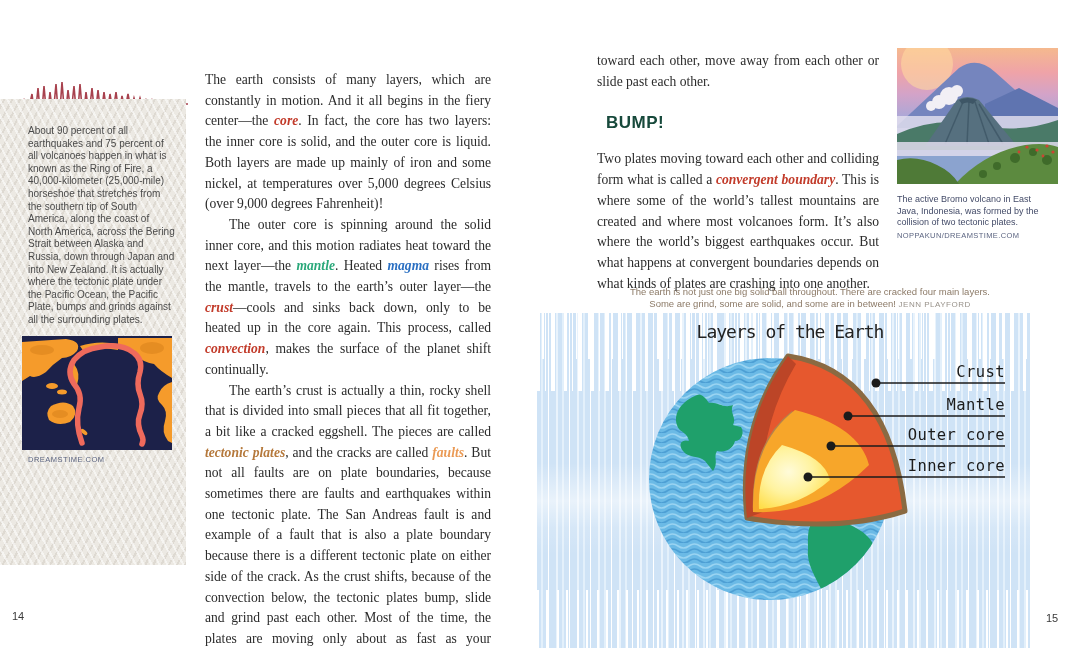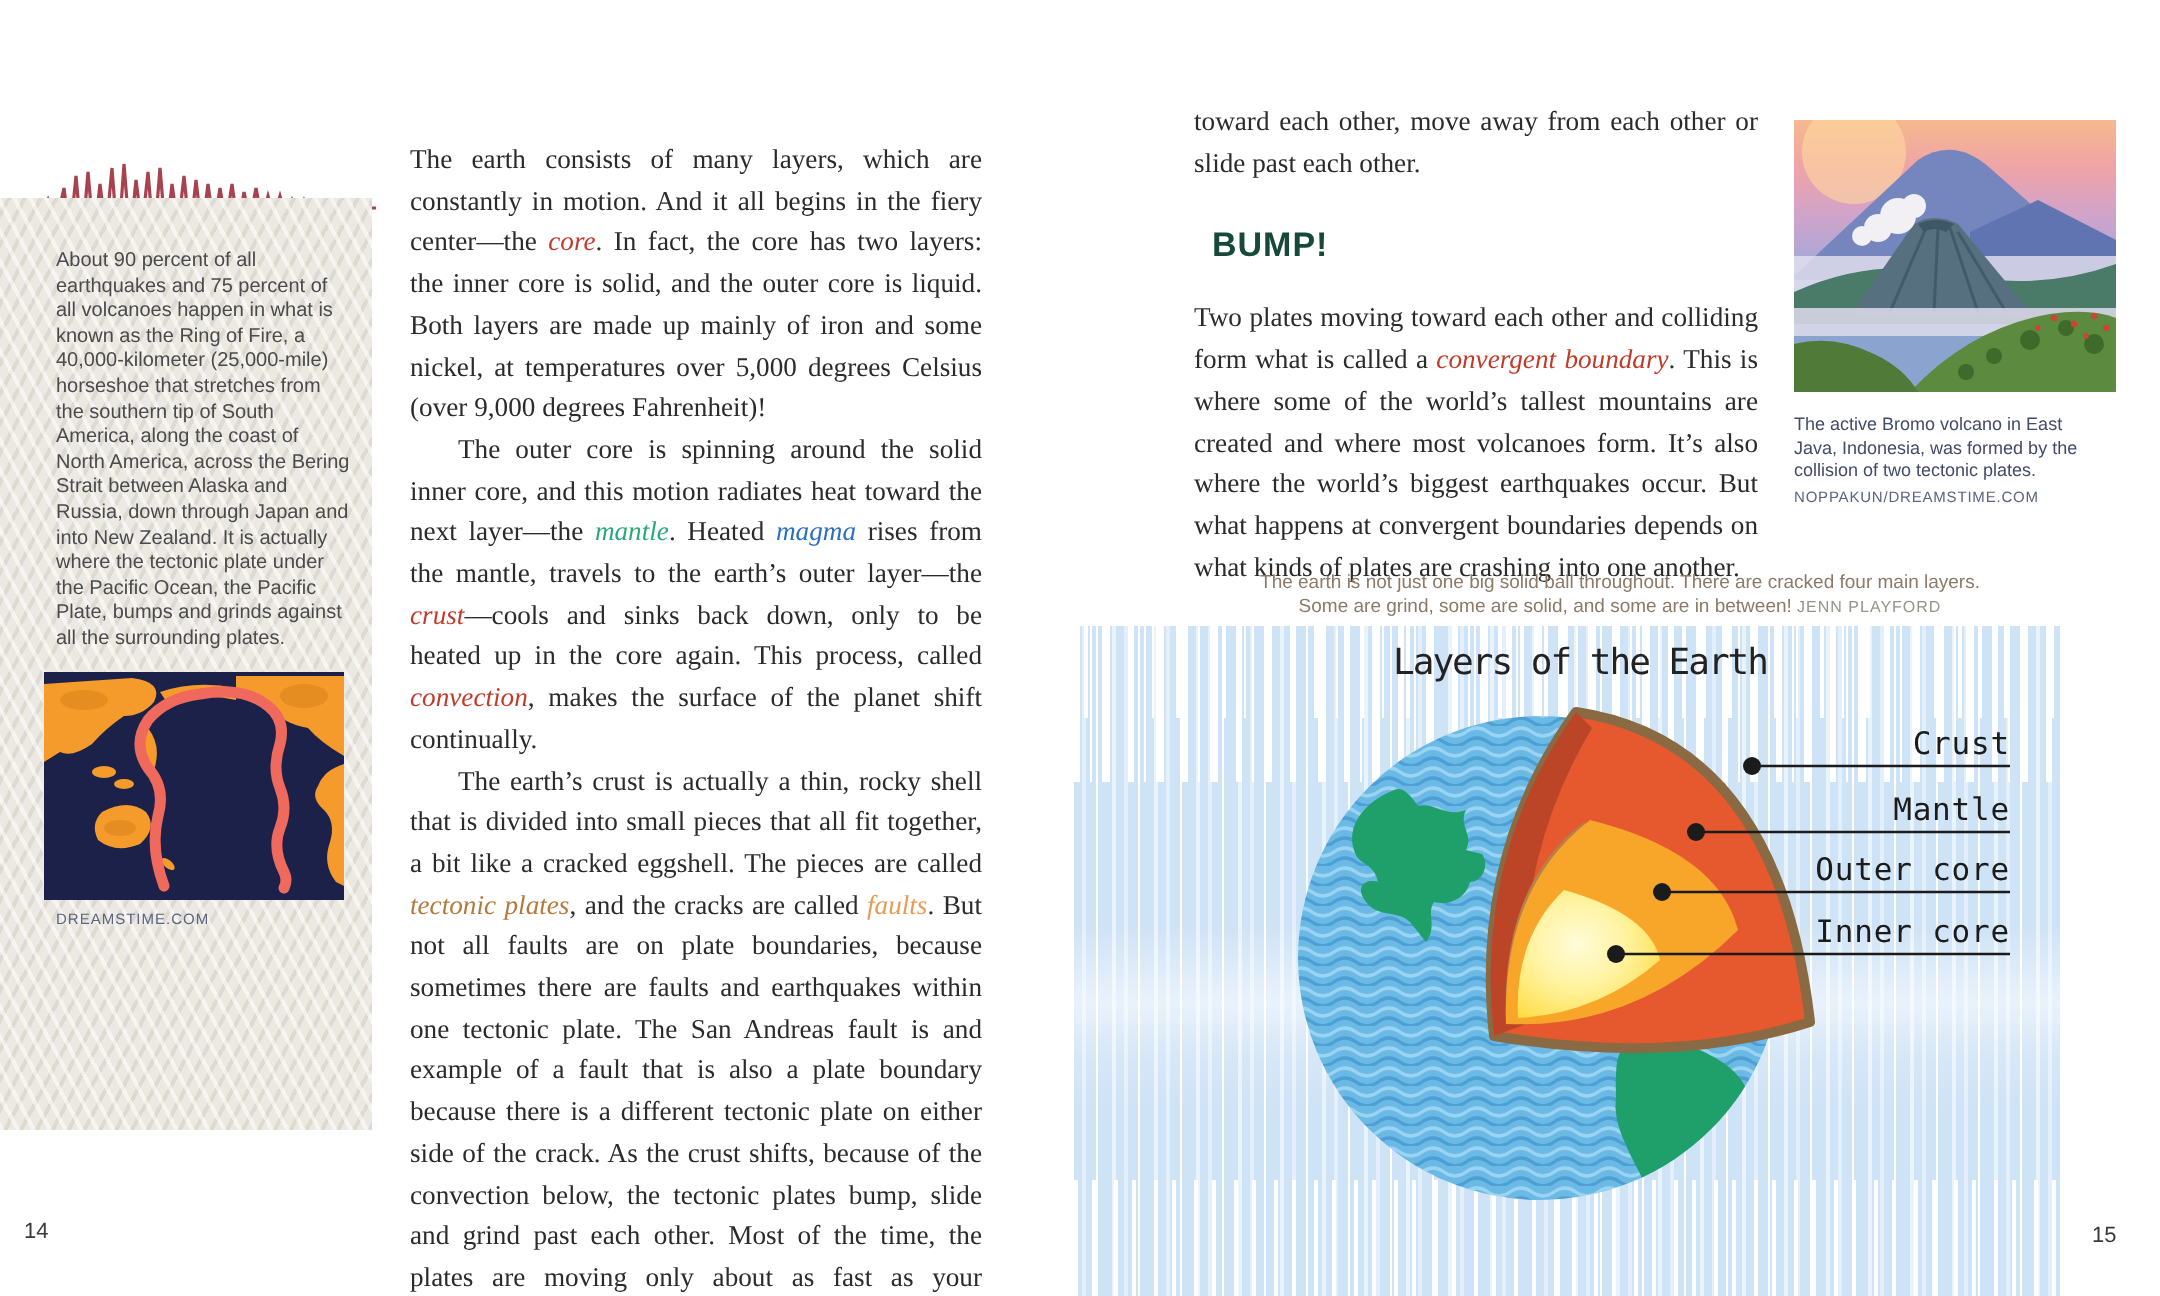--- a/index.html
+++ b/index.html
@@ -25,35 +25,35 @@
     color:#5B6480;margin-top:2px;}
 
   .pagenum{position:absolute;font-family:"Liberation Sans",sans-serif;font-size:11px;color:#3a3a3a;}
   .pn-left{left:12px;top:610px;}
   .pn-right{left:1046px;top:612px;z-index:5;}
 
   
   .main-col{position:absolute;left:205px;top:70px;width:286px;}
   .main-col p, .right-col p{margin:0;text-align:justify;font-size:13.6px;line-height:20.7px;color:#2b2b2b;}
   .main-col p + p{text-indent:24px;}
-  .kw{font-style:italic;font-weight:normal;}
+  .kw{font-style:italic;font-weight:bold;}
   .kw-red{color:#C23B2A;} .kw-green{color:#2AA87A;} .kw-blue{color:#2A6FC2;}
   .kw-tan{color:#B5793C;} .kw-orange{color:#EA9A55;}
 
   .right-col{position:absolute;left:597px;top:51px;width:282px;}
   .bump{position:relative;display:inline-block;margin:17px 0 11px 0;
     font-family:"Liberation Sans",sans-serif;font-weight:bold;font-size:17px;
     letter-spacing:.5px;color:#17493B;padding:4px 14px 5px 9px;}
   .bump::before{content:"";position:absolute;left:-7px;top:6px;width:70%;height:98%;
     background:#8CCBA6;z-index:-2;}
   .bump::after{content:"";position:absolute;left:3px;top:0;right:0;bottom:3px;
     background:#B2DCC4;z-index:-1;}
 
   
-  .volcano{position:absolute;left:897px;top:60px;width:142px;}
+  .volcano{position:absolute;left:897px;top:48px;width:142px;}
   .vol-cap{font-family:"Liberation Sans",sans-serif;font-size:9px;line-height:11.5px;
     color:#434B68;margin-top:6px;}
   .vol-credit{font-family:"Liberation Sans",sans-serif;font-size:7.5px;letter-spacing:.4px;
     color:#5B6480;margin-top:2px;}
 
   
   .dg-cap{position:absolute;left:580px;top:286px;width:460px;text-align:center;
     font-family:"Liberation Sans",sans-serif;font-size:9.5px;line-height:12px;color:#8C7A67;}
   .dg-credit{font-size:8px;letter-spacing:.5px;color:#98928A;}
   .diagram{position:absolute;left:537px;top:313px;width:493px;height:335px;

